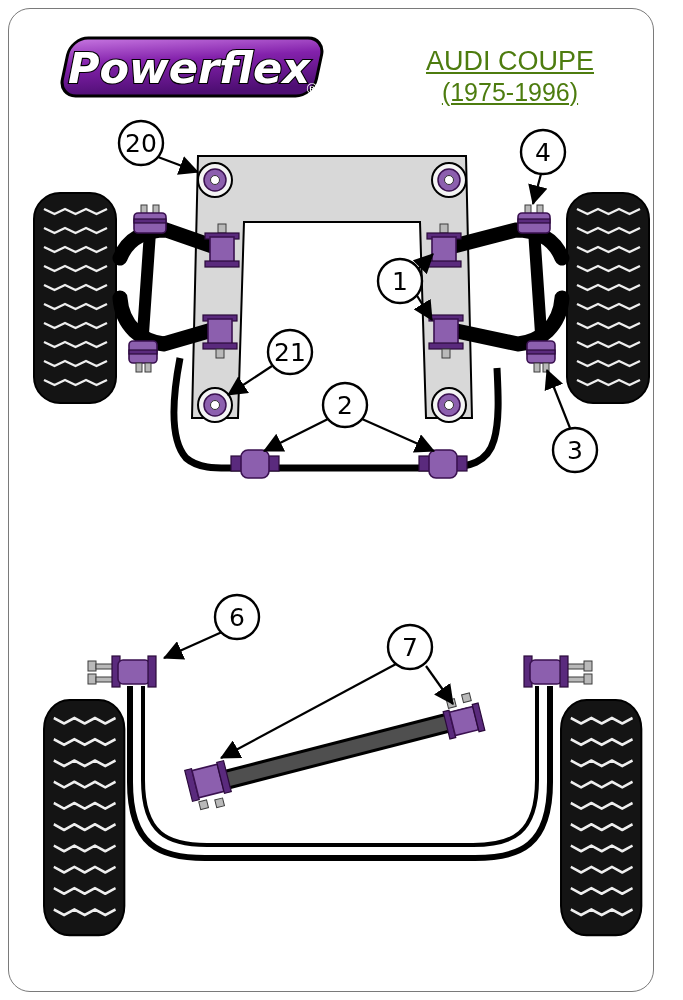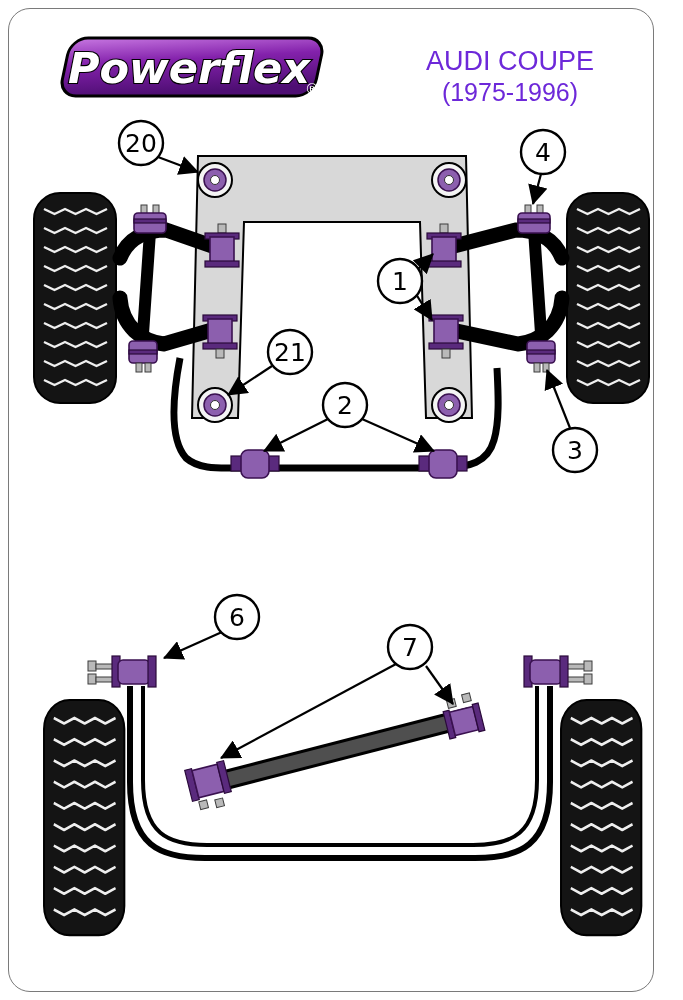--- a/index.html
+++ b/index.html
@@ -2,21 +2,21 @@
 <html style="--bushing-purple: #8c5fae; --bushing-purple-dark: #5a2a7d; --subframe-gray: #d8d8d8; --rod-gray: #4f4f4f; --tire-black: #141414; --logo-purple: #8321ab;"><head>
 <meta charset="utf-8">
 <style>
   html,body{margin:0;padding:0;background:#fff;}
   .page{position:relative;width:662px;height:1000px;background:#fff;overflow:hidden;
         font-family:"Liberation Sans",sans-serif;}
   .border-frame{position:absolute;left:8px;top:8px;right:8px;bottom:8px;
         border:1.5px solid #7a7a7a;border-radius:22px;pointer-events:none;}
   .logo-wrap{position:absolute;left:46px;top:34px;}
   .title-block{position:absolute;left:398px;top:46px;width:224px;text-align:center;
-        color:#6d28d9;font-size:27px;line-height:1.18;}
+        color:#4d7c0f;font-size:27px;line-height:1.18;text-decoration:underline;}
   .title-block .years{font-size:25px;}
   .diagram-svg{position:absolute;left:0;top:0;}
   
   .tire-body{fill:var(--tire-black,#141414);stroke:#000;stroke-width:2;}
   .tread{fill:none;stroke:#efefef;stroke-width:2.4;stroke-linejoin:round;}
   .frame-part{fill:var(--subframe-gray,#d8d8d8);stroke:#000;stroke-width:2;}
   .claw{fill:none;stroke:#000;stroke-linecap:round;}
   .bar{fill:none;stroke:#000;stroke-width:7;}
   .beam{fill:none;stroke:#000;}
   .purple{fill:var(--bushing-purple,#8c5fae);stroke:#3a1150;stroke-width:1.6;}

